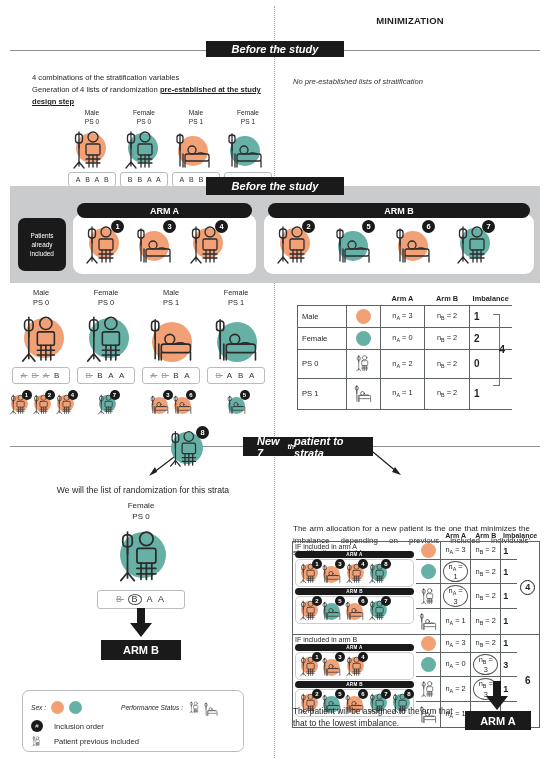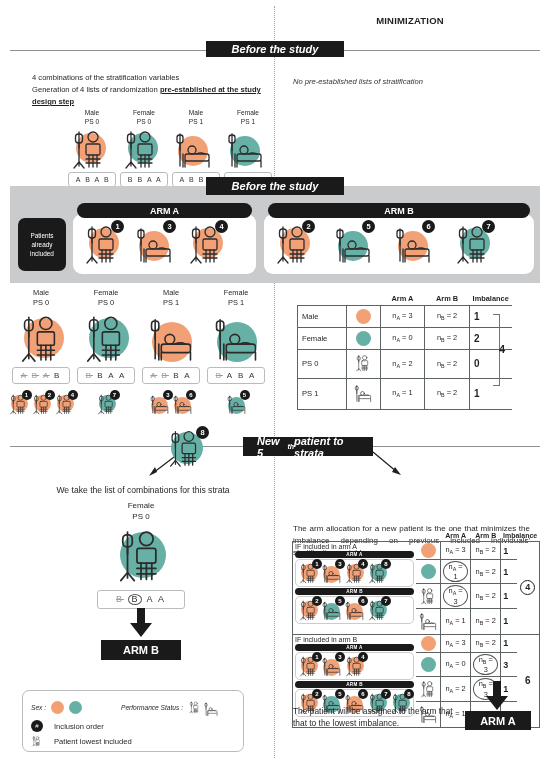--- a/index.html
+++ b/index.html
@@ -748,21 +748,21 @@
    <td class="imb">1</td>
           </tr>
 </tbody>
       </table>
 <div class="brace" style="left:196px;top:22px;height:72px"></div>
 <div class="bracetot" style="left:202px;top:51px">4</div>
     </div>
 
   <div class="hline" id="hl-new"></div>
   <div class="banner" id="banner-new">
-    <span>New 5</span>
+    <span>New 7</span>
       <sup>th</sup>
       <span> patient to strata</span>
   </div>
   <div id="pat8">
       <div class="bigpat stand">
     <span class="blob" style="background:#66b0a6"></span>
         <svg viewBox="0 0 42 46">
    <g fill="none" stroke="#2b2b2b" stroke-width="1.3" stroke-linecap="round" stroke-linejoin="round">
     <line x1="11" y1="6" x2="11" y2="40"></line>
     <path d="M6 42 L11 36 L16 42"></path>
@@ -783,21 +783,21 @@
 
   <svg class="arrow-d" style="left:145px;top:452px;" width="36" height="26" viewBox="0 0 36 26">
     <line x1="33" y1="2" x2="8" y2="21" stroke="#231f20" stroke-width="1.2"></line>
     <polygon points="4,24 12,20 10,15" fill="#231f20"></polygon>
   </svg>
   <svg class="arrow-d" style="left:370px;top:450px;" width="36" height="28" viewBox="0 0 36 28">
     <line x1="3" y1="2" x2="27" y2="22" stroke="#231f20" stroke-width="1.2"></line>
     <polygon points="31,25 22,22 25,17" fill="#231f20"></polygon>
   </svg>
 
-  <div id="take-list">We take the list of combinations for this strata</div>
+  <div id="take-list">We will the list of randomization for this strata</div>
   <div id="strata8">
   <div class="sm-lbl">Female</div>
   <div class="sm-lbl">PS 0</div>
   <div class="bigpat stand">
     <span class="blob" style="background:#66b0a6"></span>
         <svg viewBox="0 0 42 46">
    <g fill="none" stroke="#2b2b2b" stroke-width="1.3" stroke-linecap="round" stroke-linejoin="round">
     <line x1="11" y1="6" x2="11" y2="40"></line>
     <path d="M6 42 L11 36 L16 42"></path>
     <rect x="7.5" y="8" width="7" height="9" rx="3"></rect>
@@ -1318,17 +1318,17 @@
     <line x1="11" y1="17" x2="11" y2="22"></line>
     <circle cx="25" cy="11" r="5"></circle>
     <rect x="18" y="18" width="14" height="11" rx="1.5"></rect>
     <line x1="21" y1="29" x2="21" y2="41"></line>
     <line x1="25" y1="29" x2="25" y2="41"></line>
     <line x1="29" y1="29" x2="29" y2="41"></line>
     <line x1="18" y1="33" x2="32" y2="33"></line>
     <line x1="18" y1="37" x2="32" y2="37"></line>
    </g>
             </svg></span></span>
-      <span style="font-size:7.6px;margin-left:6px">Patient lowest included</span>
+      <span style="font-size:7.6px;margin-left:6px">Patient previous included</span>
     </div>
   </div>
 
 </div>
 
 </body></html>

